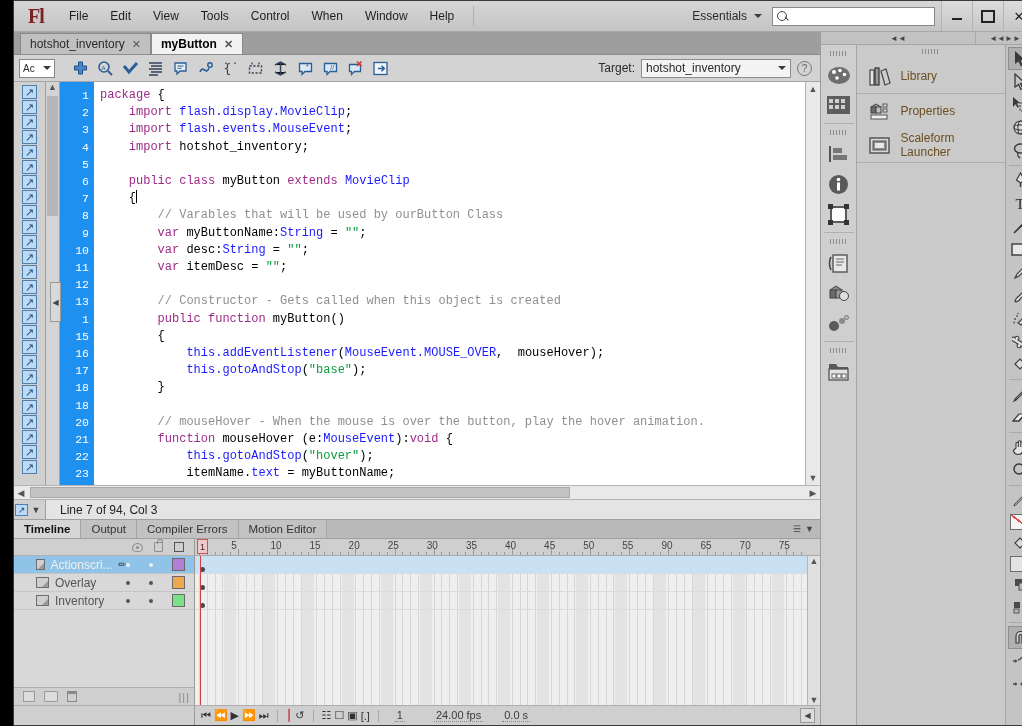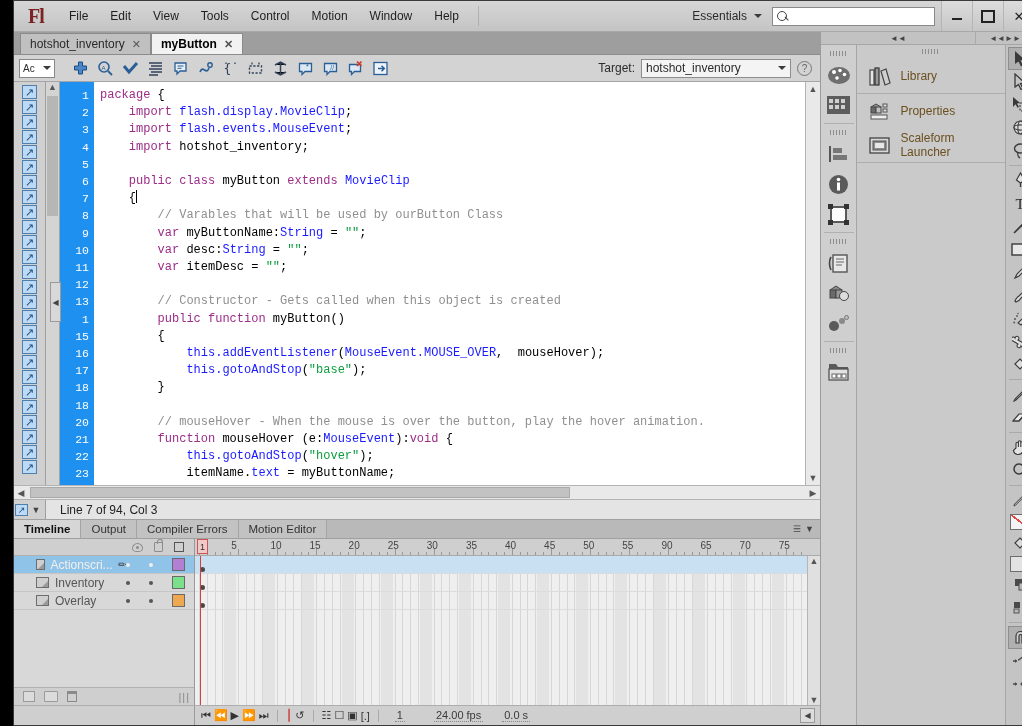--- a/index.html
+++ b/index.html
@@ -229,21 +229,21 @@
 <div class="app">
 
   <div class="menubar">
     <div class="fl-logo">Fl</div>
     <div class="menu-items">
       <div class="menu-item">File</div>
       <div class="menu-item">Edit</div>
       <div class="menu-item">View</div>
       <div class="menu-item">Tools</div>
       <div class="menu-item">Control</div>
-      <div class="menu-item">Motion</div>
+      <div class="menu-item">When</div>
       <div class="menu-item">Window</div>
       <div class="menu-item">Help</div>
     </div>
     <div class="menu-sep"></div>
 
     <div class="mb-right">
       <div class="ess">
         <span>Essentials</span>
         <span class="caret-dn"></span>
       </div>
@@ -479,34 +479,34 @@
                   <span class="lr-name">Actionscri...</span>
                   <span class="pencil">✎</span>
                   <span class="lr-dots">
                     <span class="dot lt"></span>
                     <span class="dot lt"></span>
                     <span class="swatch" style="background:#b27fd4"></span>
                   </span>
                 </div>
                 <div class="layer-row">
                   <span class="lr-ic"></span>
+                  <span class="lr-name">Overlay</span>
+                  <span class="lr-dots">
+                    <span class="dot"></span>
+                    <span class="dot"></span>
+                    <span class="swatch" style="background:#eda851"></span>
+                  </span>
+                </div>
+                <div class="layer-row">
+                  <span class="lr-ic"></span>
                   <span class="lr-name">Inventory</span>
                   <span class="lr-dots">
                     <span class="dot"></span>
                     <span class="dot"></span>
                     <span class="swatch" style="background:#7be08a"></span>
-                  </span>
-                </div>
-                <div class="layer-row">
-                  <span class="lr-ic"></span>
-                  <span class="lr-name">Overlay</span>
-                  <span class="lr-dots">
-                    <span class="dot"></span>
-                    <span class="dot"></span>
-                    <span class="swatch" style="background:#eda851"></span>
                   </span>
                 </div>
               </div>
             <div class="layers-foot">
               <span class="lf-ic"></span>
               <span class="lf-folder"></span>
               <span class="lf-trash"></span>
               <span class="lf-grip">|||</span>
             </div>
           </div>

